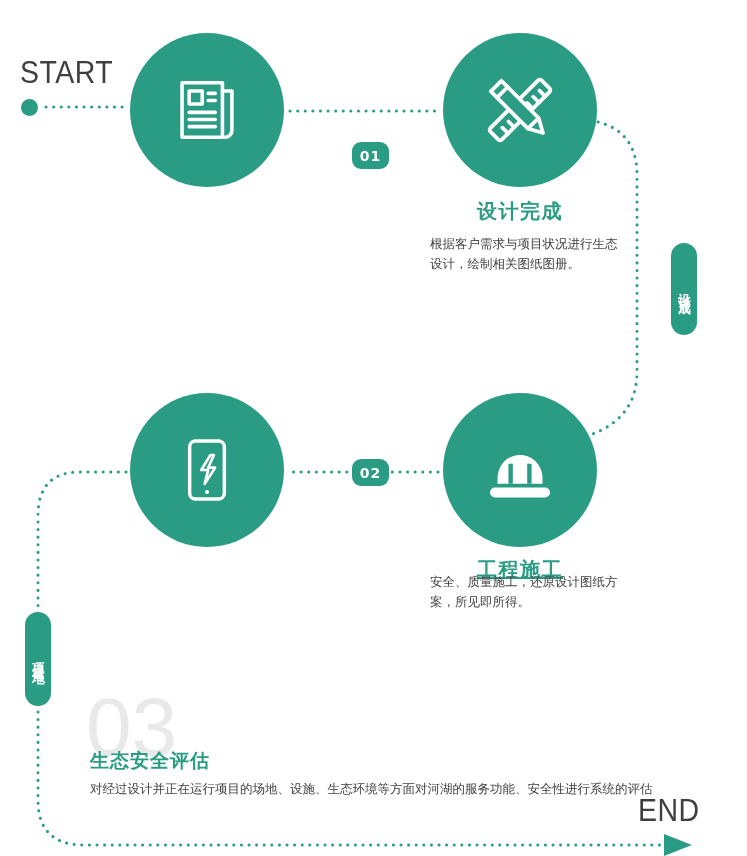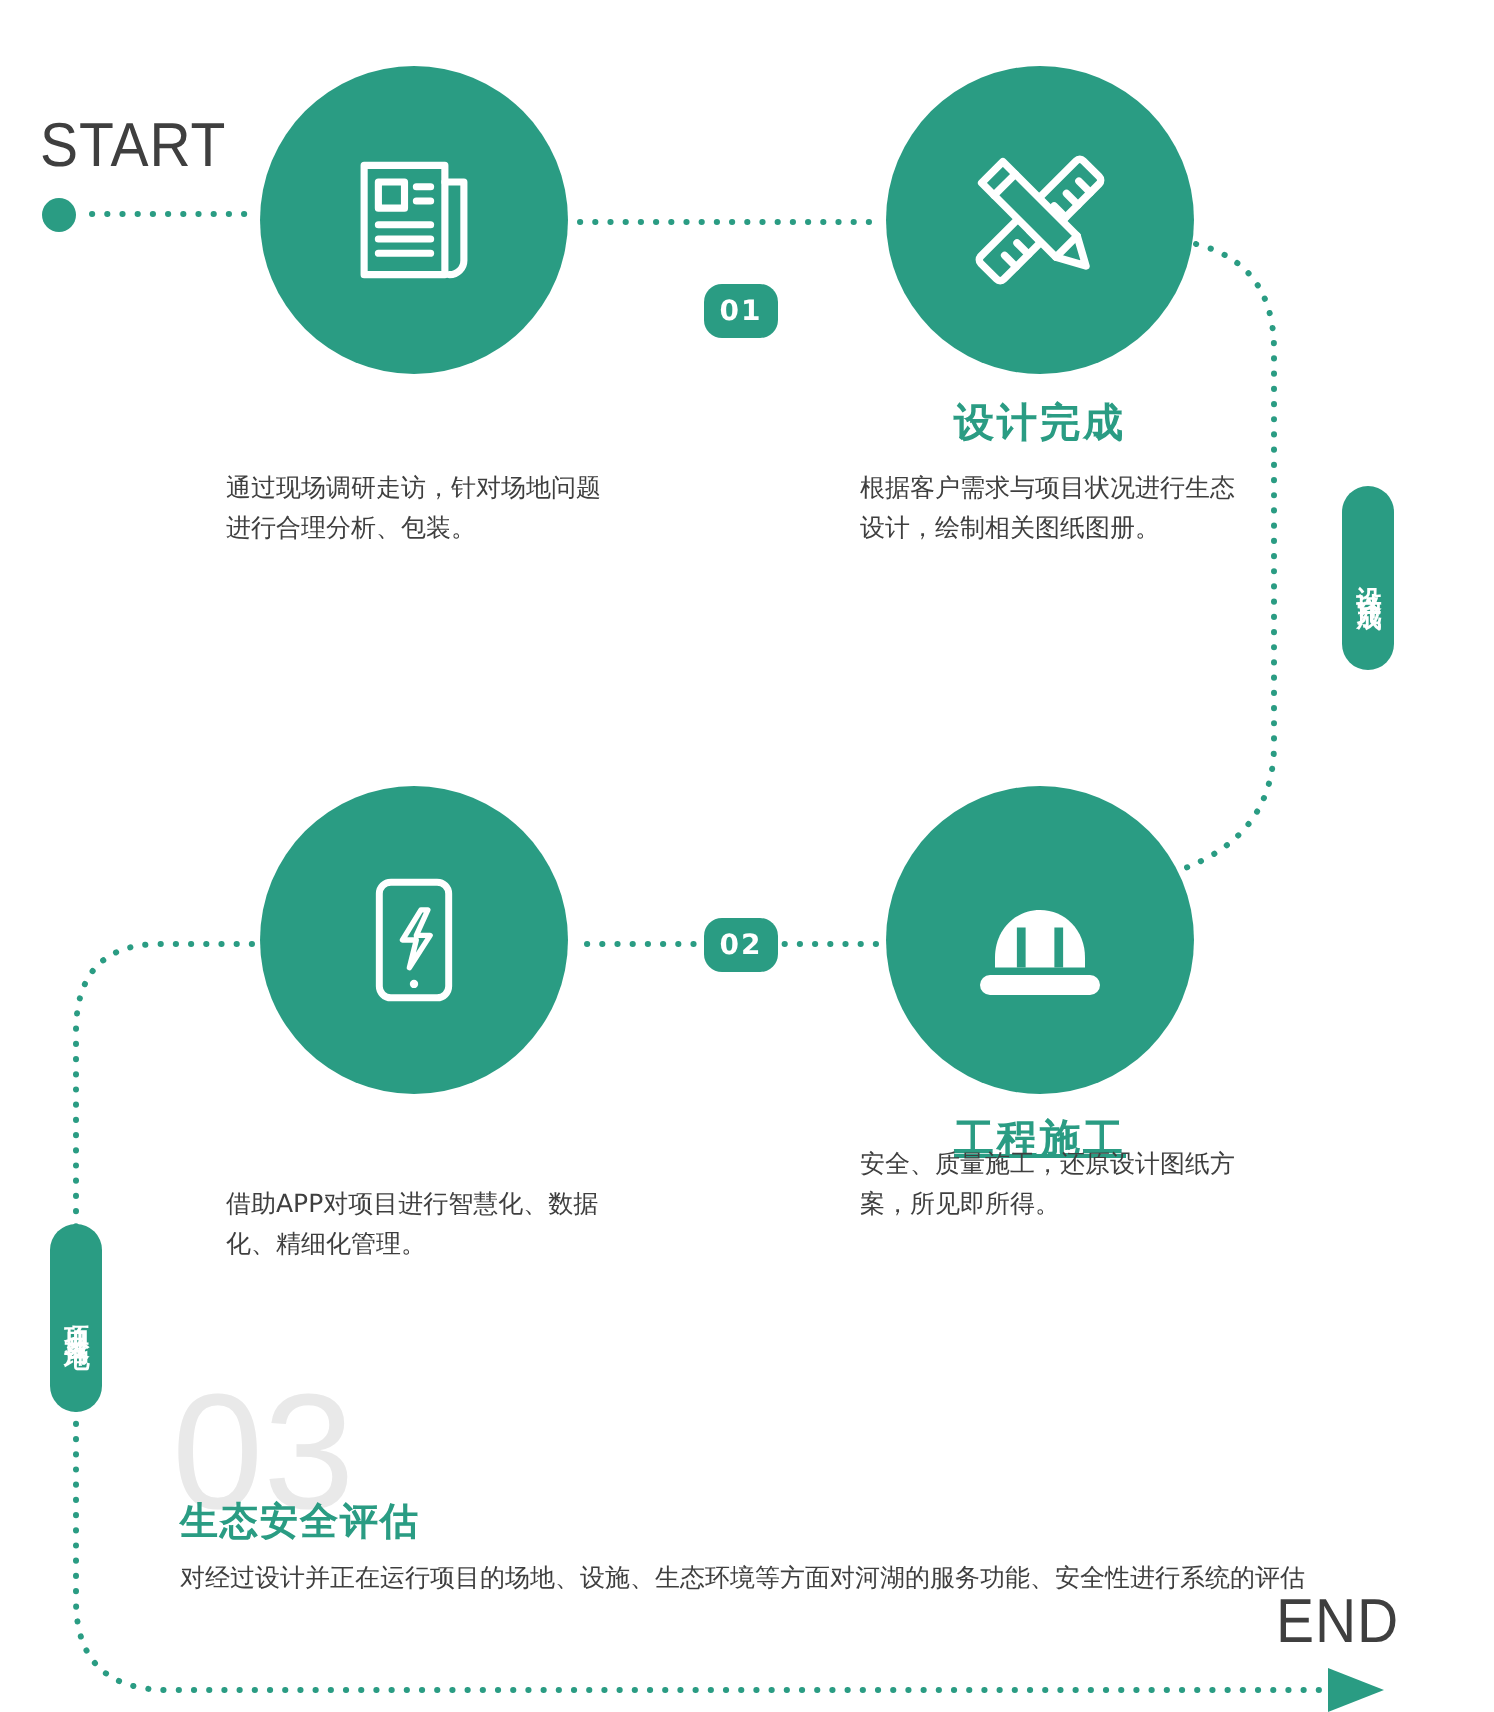--- a/index.html
+++ b/index.html
@@ -110,21 +110,20 @@
         </g>
         <g transform="rotate(-45 32 32)">
           <path d="M26 5 h12 v42 l-6 11 l-6 -11 Z" fill="var(--accent,#2a9c83)"></path>
           <path d="M26 47 h12" fill="none"></path>
           <path d="M26 12 h12" fill="none"></path>
         </g>
       </g>
     </svg>
   </div>
 
-  <div class="step-desc d1">通过现场调研走访，针对场地问题进行合理分析、包装。</div>
   <div class="step-title t2">设计完成</div>
   <div class="step-desc d2">根据客户需求与项目状况进行生态设计，绘制相关图纸图册。</div>
 
   <div class="pill pill-right">设计完成</div>
 
   <div class="circle c3">
     <svg viewBox="0 0 64 64" width="74" height="74">
       <g fill="none" stroke="#fff" stroke-linecap="round" stroke-linejoin="round">
         <rect x="17" y="7" width="30" height="50" rx="5" stroke-width="3"></rect>
         <path d="M35 19 l-8 13 h6 l-3 12 l9 -14 h-6 l5 -11 z" stroke-width="2.3"></path>
@@ -136,21 +135,20 @@
   <div class="badge b2">02</div>
 
   <div class="circle c4">
     <svg viewBox="0 0 64 64" width="80" height="80">
       <path d="M14 43 v-4 c0 -11 8 -19 18 -19 s18 8 18 19 v4 z" fill="#fff"></path>
       <rect x="8" y="46" width="48" height="8" rx="4" fill="#fff"></rect>
       <path d="M24.5 43 v-16 M39.5 43 v-16" stroke="var(--accent,#2a9c83)" stroke-width="3.5" fill="none"></path>
     </svg>
   </div>
 
-  <div class="step-desc d3">借助APP对项目进行智慧化、数据化、精细化管理。</div>
   <div class="step-title t4">工程施工</div>
   <div class="step-desc d4">安全、质量施工，还原设计图纸方案，所见即所得。</div>
 
   <div class="pill pill-left">项目落地</div>
 
   <div class="num03">03</div>
   <div class="t5">生态安全评估</div>
   <div class="step-desc d5">对经过设计并正在运行项目的场地、设施、生态环境等方面对河湖的服务功能、安全性进行系统的评估</div>
 
 </div>

